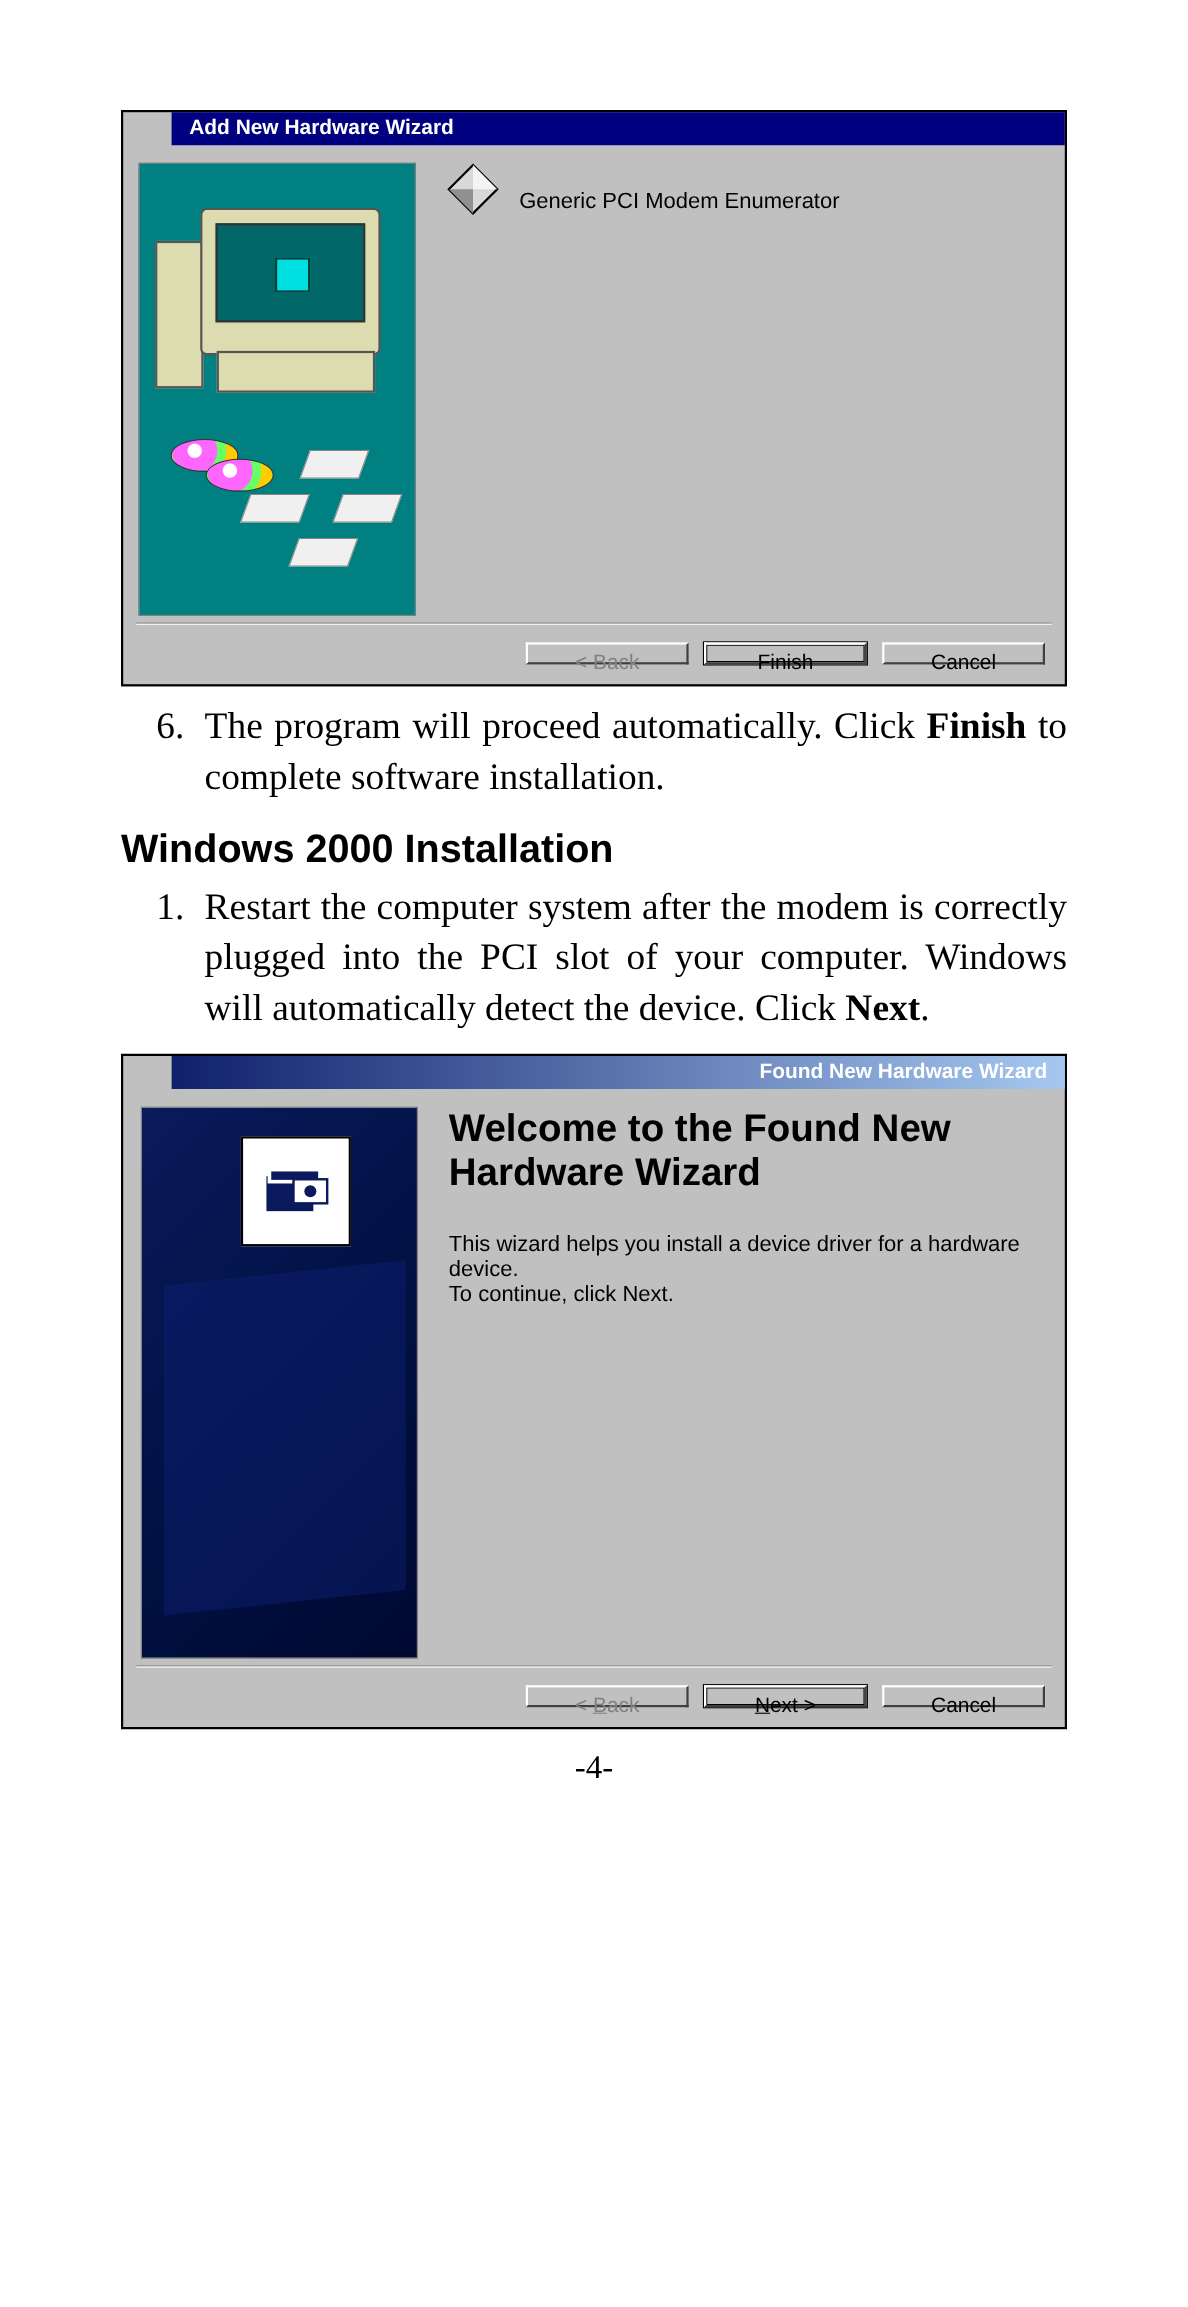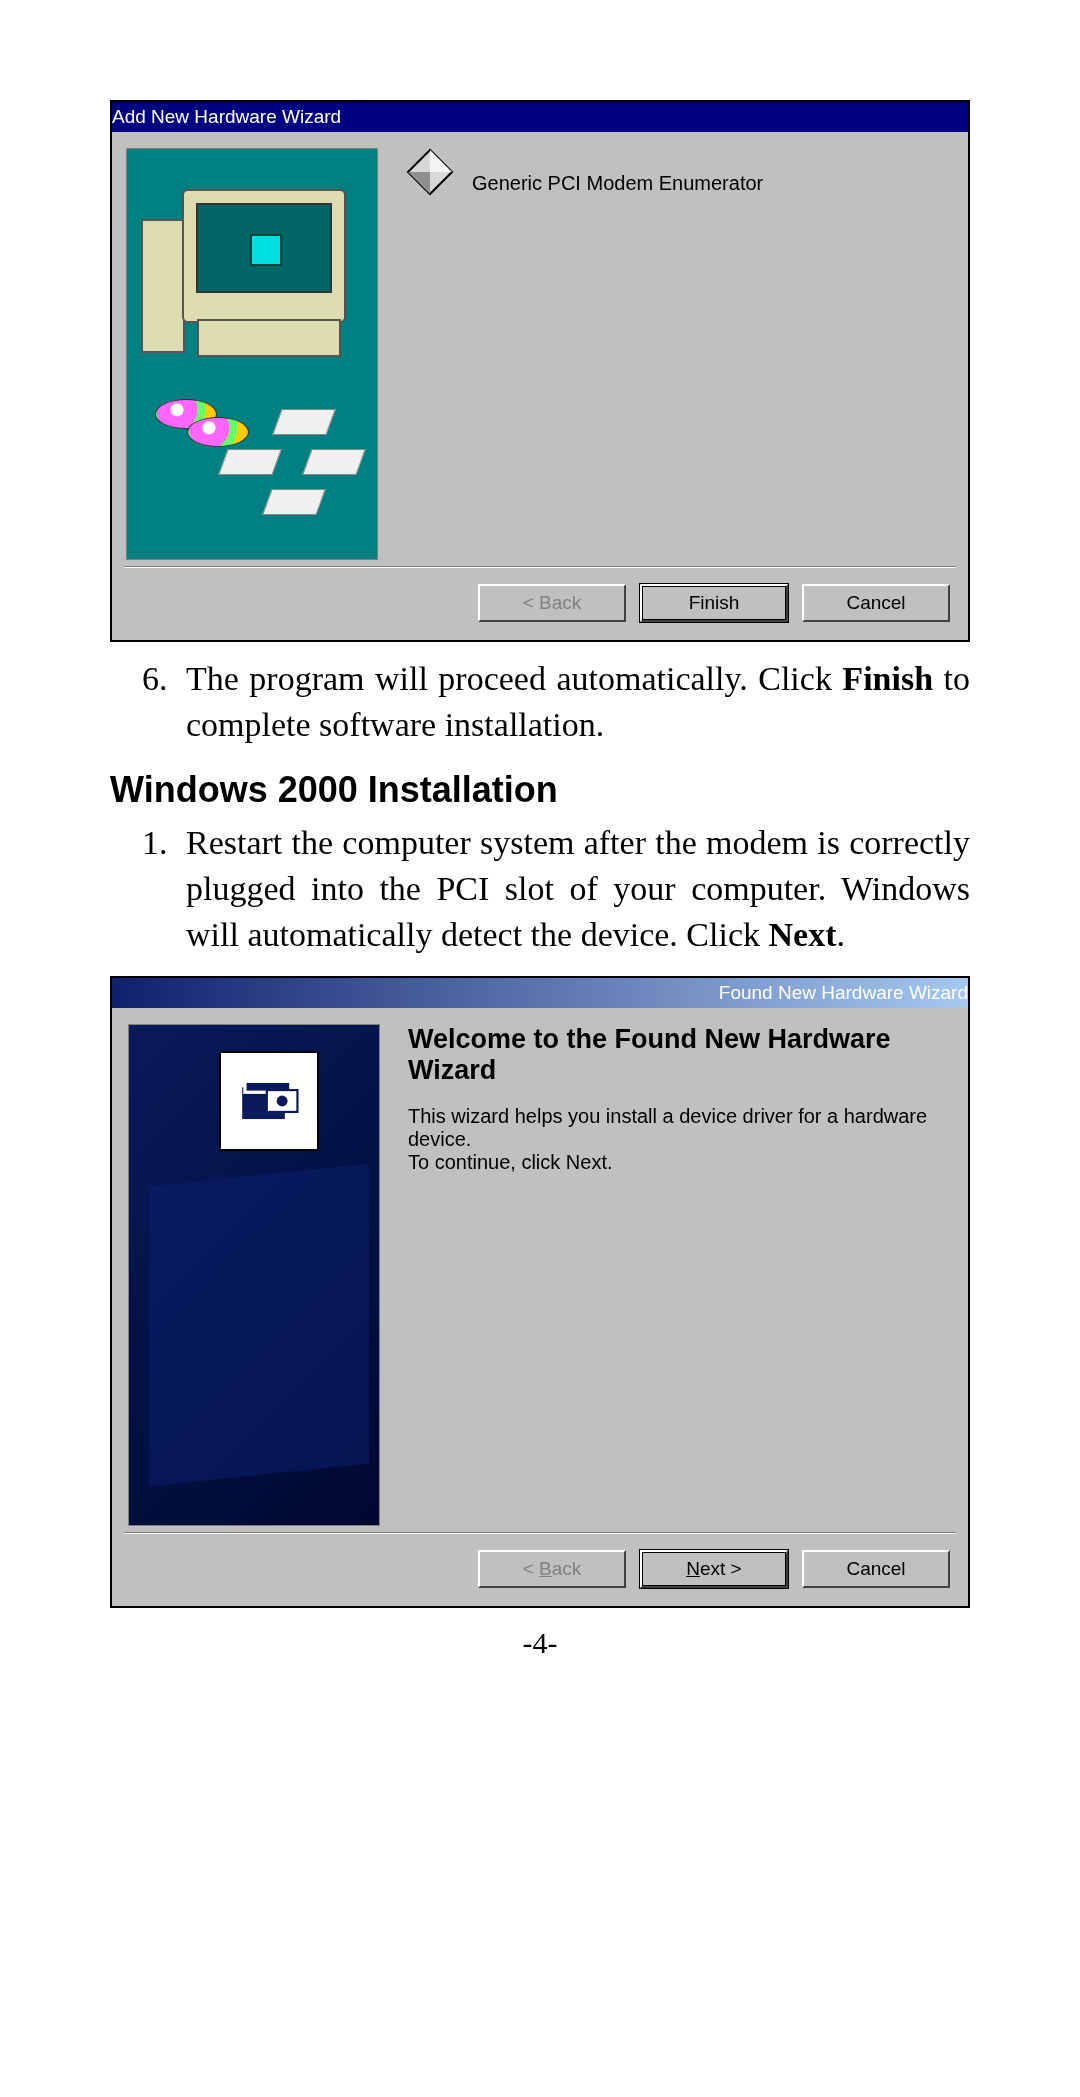--- a/index.html
+++ b/index.html
@@ -19,23 +19,24 @@
   .dlg {
     border: 2px solid #000;
     background: #c0c0c0;
     font-family: "MS Sans Serif", Tahoma, Arial, sans-serif;
     color: #000;
     margin-bottom: 14px;
   }
   .titlebar {
     background: #000080;
     color: #fff;
-    font-weight: normal;
+    font-weight: bold;
     font-size: 19px;
-    padding: 4px 0;
+    padding: 4px 16px;
+    margin-left: 44px;
   }
   .dlg-body {
     display: flex;
     padding: 16px 14px 6px 14px;
     min-height: 420px;
     box-sizing: border-box;
   }
   .sidepane {
     width: 250px;
     height: 410px;
@@ -58,21 +59,21 @@
     margin: 0 12px;
   }
   .btnrow {
     display: flex;
     justify-content: flex-end;
     gap: 14px;
     padding: 16px 18px 18px 18px;
   }
   .btn {
     min-width: 148px;
-    height: 38px;
+    height: 20px;
     background: #c0c0c0;
     border-top: 2px solid #fff;
     border-left: 2px solid #fff;
     border-right: 2px solid #404040;
     border-bottom: 2px solid #404040;
     font-family: "MS Sans Serif", Tahoma, Arial, sans-serif;
     font-size: 19px;
     text-align: center;
     line-height: 34px;
     box-sizing: border-box;
@@ -163,23 +164,23 @@
     width: 220px; height: 300px;
     background: #0b1e70;
     transform: skewY(-6deg);
     opacity: .5;
   }
 
   .dlg2-body { padding: 16px 16px 6px 16px; min-height: 520px; }
   .content2 { flex: 1 1 auto; font-size: 20px; }
   .content2 .heading {
     font-family: Tahoma, Arial, sans-serif;
-    font-size: 27px;
+    font-size: 35px;
     font-weight: bold;
-    margin-bottom: 19px;
+    margin-bottom: 34px;
   }
   .content2-wrap { position: relative; height: 100%; flex: 1; }
 
   
   .doc {
     font-family: "Times New Roman", serif;
     font-size: 34px;
     line-height: 1.35;
   }
   ol.doc-list {

